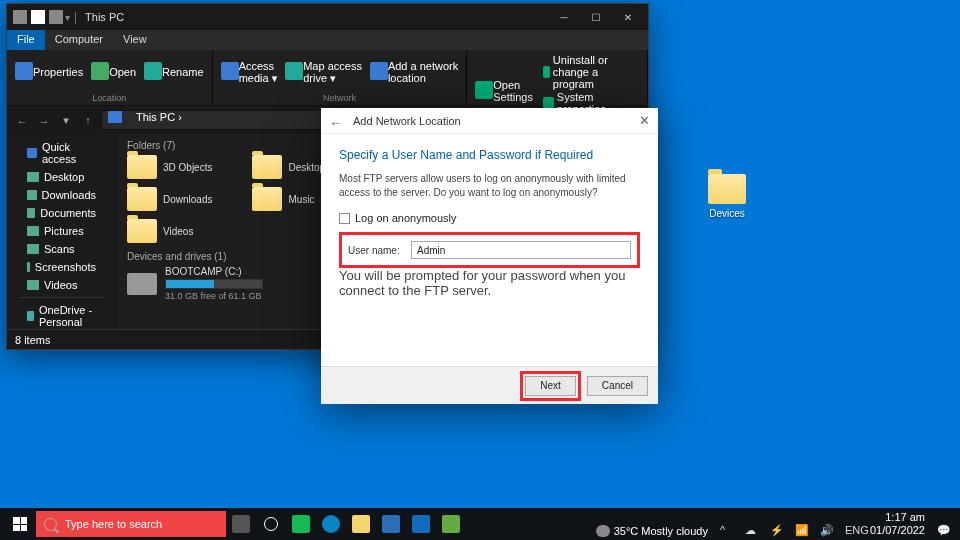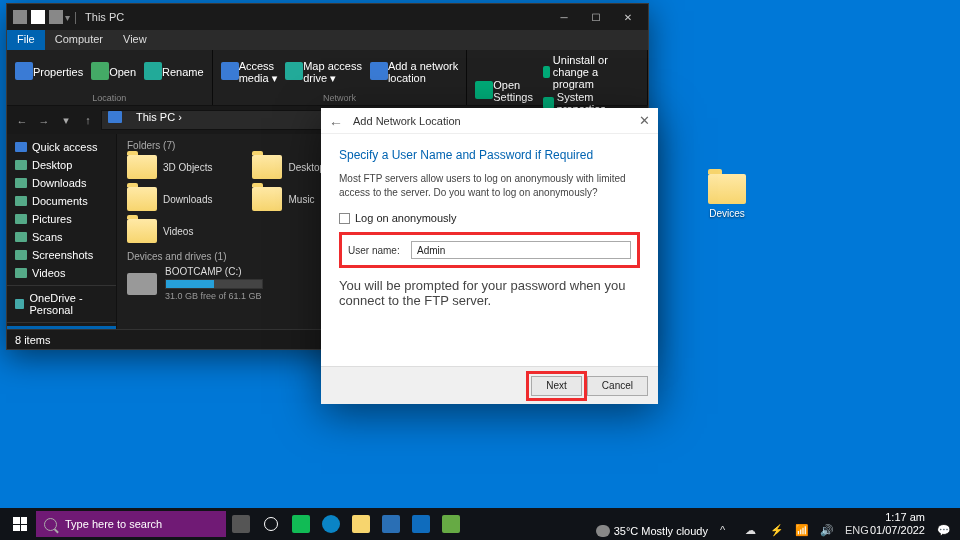--- a/index.html
+++ b/index.html
@@ -42,21 +42,21 @@
 
 .addr{height:28px;background:#191919;display:flex;align-items:center;padding:0 6px;gap:4px}
 .navbtn{width:18px;height:18px;display:flex;align-items:center;justify-content:center;color:#aaa;font-size:11px}
 .crumb{flex:1;height:20px;background:#2a2a2a;display:flex;padding:0 6px;gap:14px;font-size:10px;color:#ddd;border:1px solid #111}
 .crumb .pc{width:14px;height:12px;background:#3a7bd5;border-radius:1px}
 .refr{width:18px;height:18px;color:#aaa;display:flex;align-items:center;justify-content:center}
 .search{width:170px;height:20px;background:#2a2a2a;border:1px solid #111;display:flex;align-items:center;padding:0 6px;color:#888;font-size:10px;gap:5px}
 
 
 .ebody{display:flex;height:calc(100% - 26px - 20px - 56px - 28px - 20px)}
-.sidebar{width:110px;background:#1b1b1b;border-right:1px solid #111;padding:4px 0;overflow:hidden}
+.sidebar{width:110px;background:#1b1b1b;border-right:1px solid #111;padding:4px 12px;overflow:hidden}
 .sitem{display:flex;align-items:center;gap:5px;padding:3px 8px;font-size:10px;color:#ddd}
 .sitem.sel{background:#0063b1}
 .sitem .si{width:12px;height:10px;background:#5a8;border-radius:1px}
 .sitem .si.star{background:#3a7bd5}
 .sitem .si.cloud{background:#4aa}
 .sep{height:1px;background:#333;margin:3px 0}
 
 .content{flex:1;background:#1e1e1e;padding:6px 10px;overflow:hidden}
 .chead{font-size:10px;color:#aaa;margin-bottom:4px}
 .row{display:flex;gap:40px;margin-bottom:8px}
@@ -80,35 +80,35 @@
 .wizard *{color:#222}
 .whead{height:26px;display:flex;align-items:center;padding:0 8px;gap:10px;border-bottom:1px solid #eee}
 .wback{font-size:14px;color:#666}
 .wtitle{font-size:11px;color:#333}
 .wclose{margin-left:auto;font-size:13px;color:#666}
 .wbody{padding:14px 18px}
 .wh{font-size:12px;color:#0063b1;margin-bottom:10px}
 .wp{font-size:10px;color:#444;line-height:1.4;margin-bottom:12px}
 .wchk{display:flex;align-items:center;gap:5px;font-size:10px;color:#333;margin-bottom:8px}
 .wchk .cb{width:11px;height:11px;border:1px solid #888}
-.wfield{display:flex;align-items:center;gap:8px;padding:6px;border:3px solid #ef2b2d;margin-bottom:10px}
+.wfield{display:flex;align-items:center;gap:8px;padding:6px;border:3px solid #ef2b2d;}
 .wfield label{font-size:10px;color:#333;width:55px}
 .wfield input{flex:1;height:18px;border:1px solid #aaa;padding:0 5px;font-size:10px;color:#222}
 .wnote{font-size:13px;color:#444}
-.wfoot{position:absolute;bottom:0;left:0;right:0;height:38px;background:#f0f0f0;border-top:1px solid #ddd;display:flex;align-items:center;justify-content:flex-end;padding:4px 10px}
+.wfoot{position:absolute;bottom:0;left:0;right:0;height:38px;background:#f0f0f0;border-top:1px solid #ddd;display:flex;align-items:center;justify-content:flex-end;gap:6px;padding:4px 10px}
 .wbtn{height:20px;padding:0 14px;background:#e8e8e8;border:1px solid #aaa;font-size:10px;color:#222;display:flex;align-items:center}
 .wbtn.next{background:#e8e8e8}
 .hlbox{border:3px solid #ef2b2d;padding:2px}
 
 
 .taskbar{position:absolute;left:0;bottom:0;right:0;height:32px;background:#101318;display:flex;align-items:center;padding:0 4px}
 .start{width:32px;height:32px;display:flex;align-items:center;justify-content:center}
 .winlogo{width:14px;height:14px;display:grid;grid-template:1fr 1fr/1fr 1fr;gap:1px}
 .winlogo div{background:#fff}
-.searchbox{width:190px;height:26px;background:#701a75;display:flex;align-items:center;padding:0 8px;gap:8px;font-size:11px;color:#aaa}
+.searchbox{width:190px;height:26px;background:#ef4444;display:flex;align-items:center;padding:0 8px;gap:8px;font-size:11px;color:#aaa}
 .sic{width:13px;height:13px;border:1.5px solid #aaa;border-radius:50%;position:relative}
 .sic:after{content:"";position:absolute;width:5px;height:1.5px;background:#aaa;bottom:-2px;right:-3px;transform:rotate(45deg)}
 .tbic{width:28px;height:28px;display:flex;align-items:center;justify-content:center;margin:0 1px}
 .tbic .ap{width:18px;height:18px;border-radius:2px}
 .tray{margin-left:auto;display:flex;align-items:flex-end;gap:12px;padding:0 6px;font-size:10px;color:#ddd}
 .weather{display:flex;align-items:center;gap:4px;font-size:10px}
 .wic{width:14px;height:12px;background:#888;border-radius:6px}
 .clock{text-align:right;font-size:9px;line-height:1.2}
 .tic{width:13px;height:13px;color:#ddd}
 </style>

